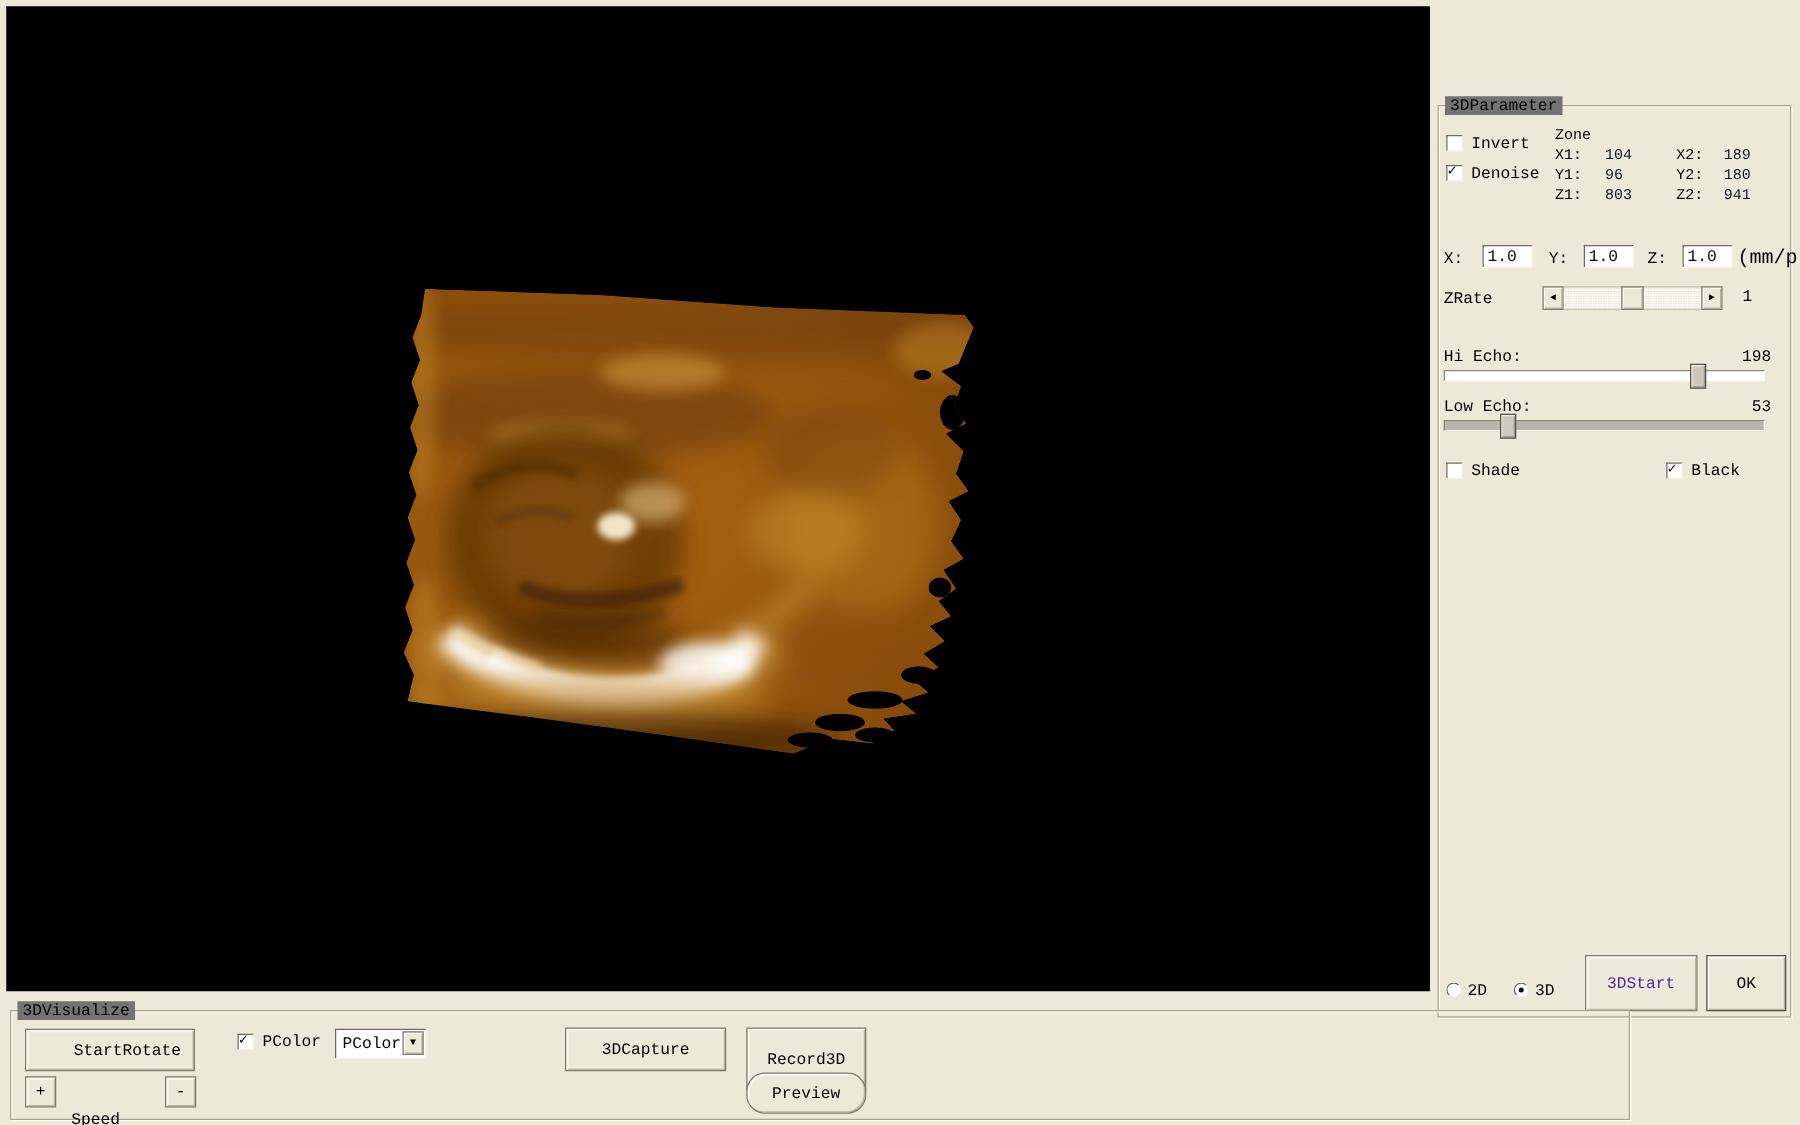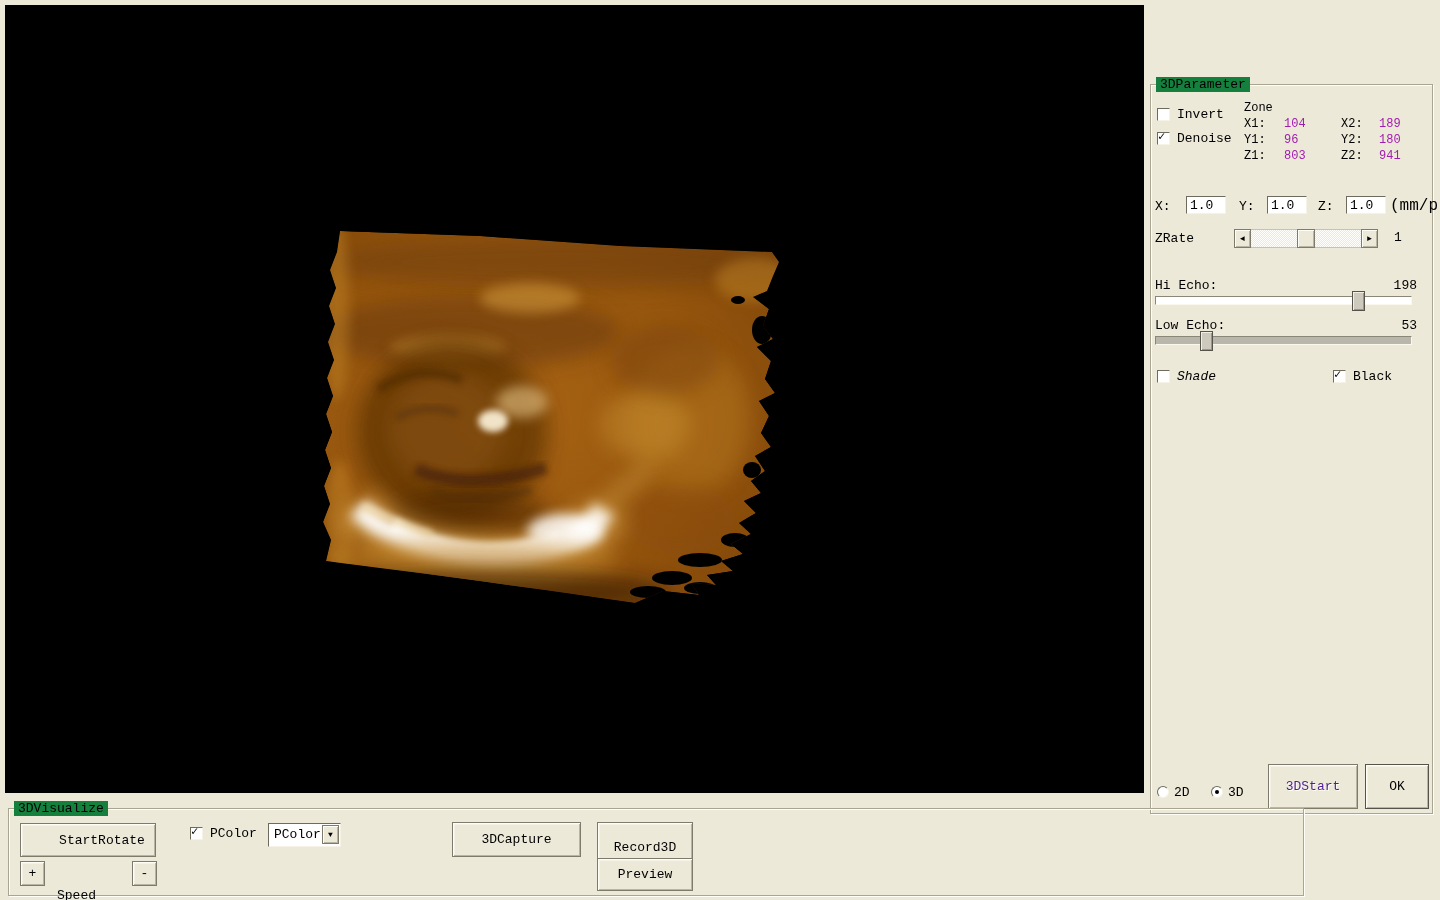--- a/index.html
+++ b/index.html
@@ -6,35 +6,35 @@
   html,body { width:1440px; height:900px; }
   body {
     position: relative;
     background: #ece9d8;
     font-family: "Liberation Mono", "DejaVu Sans Mono", monospace;
     color: #000;
     overflow: hidden;
   }
   .lbl { position:absolute; font-size:13px; line-height:15px; white-space:pre; }
   .zlabel { position:absolute; font-size:12px; line-height:14px; white-space:pre; }
-  .zval { position:absolute; font-size:12px; line-height:14px; color:#a21caf; white-space:pre; }
+  .zval { position:absolute; font-size:12px; line-height:14px; color:#0f172a; white-space:pre; }
 
   .viewport {
     position:absolute; left:5px; top:5px; width:1139px; height:788px;
     background:#000;
   }
 
   .groupbox {
     position:absolute;
     border:1px solid #a9a592;
     box-shadow: inset 1px 1px 0 #fffef6, 1px 1px 0 #fffef6;
   }
   .gb-label {
     position:absolute; top:-8px; left:5px;
-    background:#15803d; padding:0 4px;
+    background:#737373; padding:0 4px;
     font-size:13px; line-height:15px;
   }
 
   .btn {
     position:absolute; display:flex; align-items:center; justify-content:center;
     background:#ece9d8;
     border:1px solid #7e7b6d;
     box-shadow: inset 1px 1px 0 #fffef6, inset -1px -1px 0 #b9b5a5, inset 2px 2px 0 #f4f1e6;
     font-family:inherit; font-size:13px; color:#000; cursor:pointer;
     user-select:none;
@@ -228,21 +228,21 @@
 <span class="lbl rlabel" style="left:1385px; top:278px; width:32px;">198</span>
 <div class="track" style="left:1155px; top:296px; width:257px;"></div>
 <div class="thumb" style="left:1352px; top:291px;"></div>
 
 <span class="lbl" style="left:1155px; top:318px;">Low Echo:</span>
 <span class="lbl rlabel" style="left:1385px; top:318px; width:32px;">53</span>
 <div class="track gray" style="left:1155px; top:336px; width:257px;"></div>
 <div class="thumb" style="left:1200px; top:331px;"></div>
 
 <span class="cb" style="left:1157px; top:370px;"></span>
-<span class="lbl" style="left:1177px; top:369px;font-style:italic;">Shade</span>
+<span class="lbl" style="left:1177px; top:369px;">Shade</span>
 <span class="cb" style="left:1333px; top:370px;">
     <span class="mark">✓</span>
   </span>
 <span class="lbl" style="left:1353px; top:369px;">Black</span>
 
 <span class="radio" style="left:1157px; top:786px;"></span>
 <span class="lbl" style="left:1174px; top:785px;">2D</span>
 <span class="radio" style="left:1211px; top:786px;">
     <span class="dot"></span>
   </span>
@@ -268,13 +268,13 @@
 
 <div class="combo" style="left:268px; top:823px; width:73px; height:24px;">
   <span class="combo-field">PColor</span>
   <span class="combo-btn">
       <span>▼</span>
     </span>
 </div>
 
 <button class="btn" style="left:452px; top:822px; width:129px; height:35px;">3DCapture</button>
 <button class="btn" style="left:597px; top:822px; width:96px; height:51px;">Record3D</button>
-<button class="btn" style="left:597px; top:858px; width:96px; height:33px;">Preview</button>
+<button class="btn" style="left:597px; top:858px; width:96px; height:33px;border-radius:15px;">Preview</button>
 
 </body></html>

